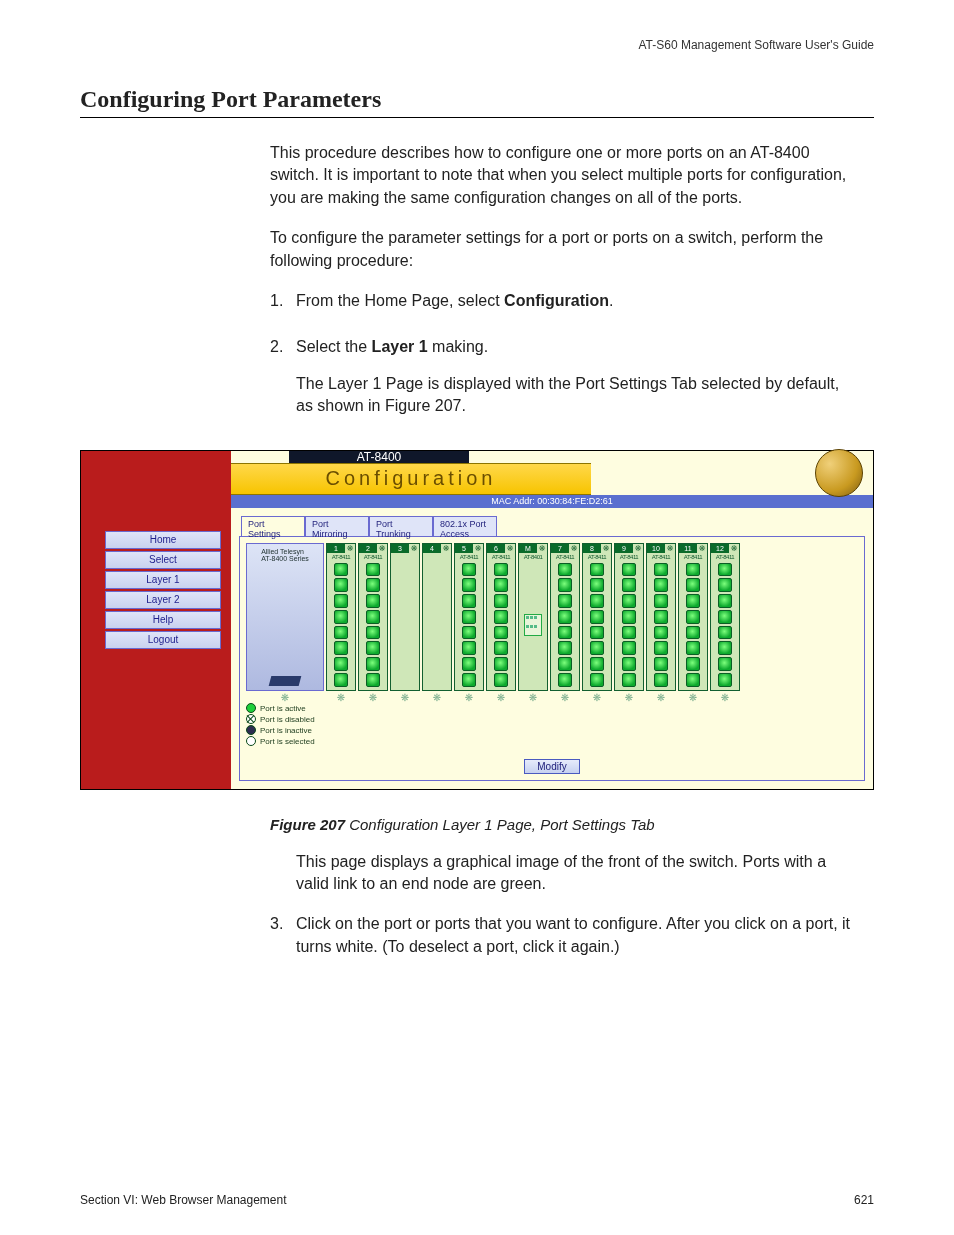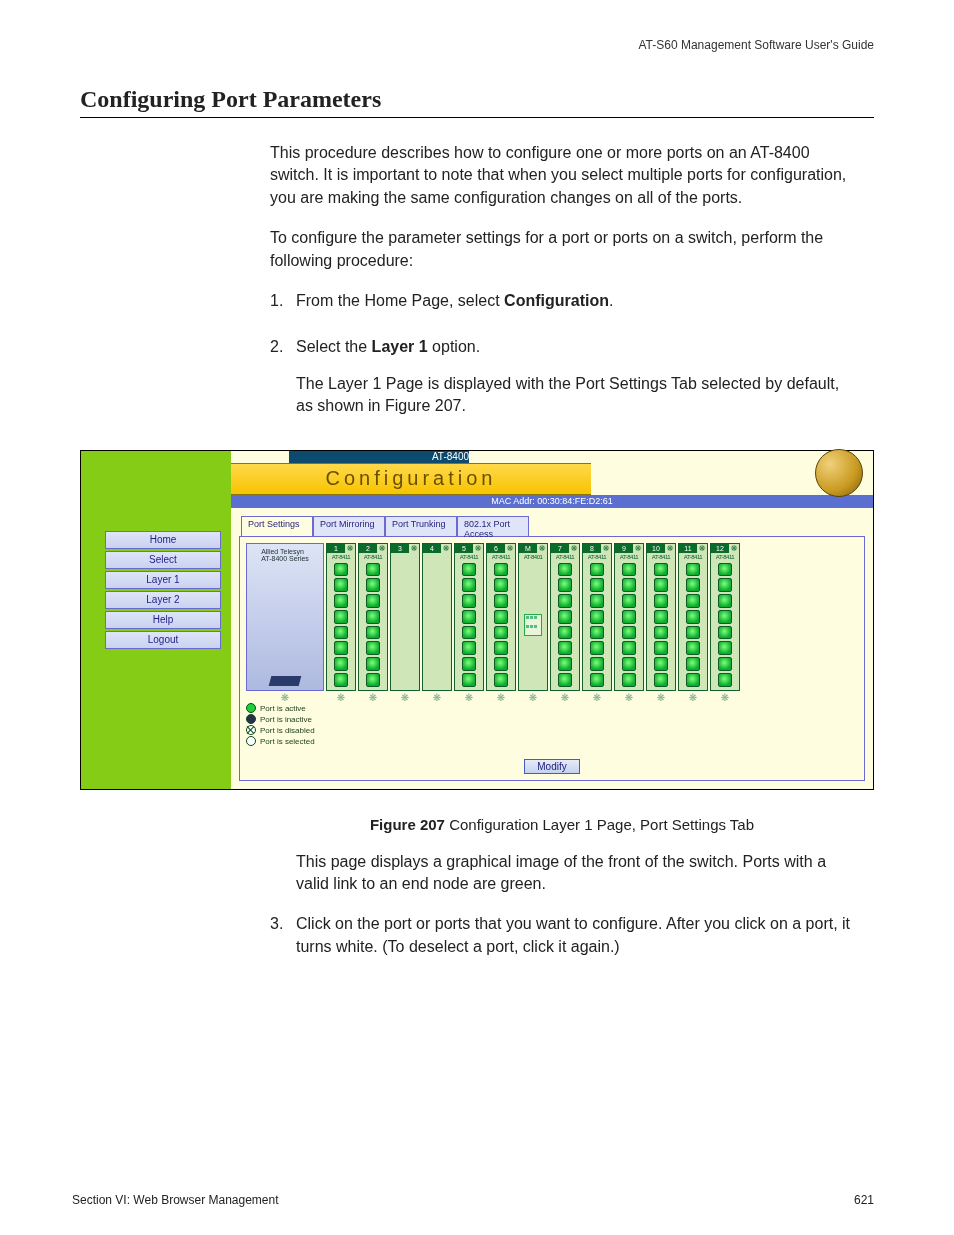--- a/index.html
+++ b/index.html
@@ -40,37 +40,37 @@
   .step-body p { margin: 0 0 14px 0; }
   .figure-wrap { margin: 18px 0 10px 0; }
   .app-shell {
     display: flex;
     border: 1px solid #000;
     background: #fefde0;
     font-family: Verdana, Arial, sans-serif;
     font-size: 10px;
   }
   
-  .nav-col { width: 150px; flex: 0 0 150px; background: #84cc16; }
+  .nav-col { width: 150px; flex: 0 0 150px; background: #b91c1c; }
   .nav-pad { height: 80px; }
   .nav-btn {
     border: 1px solid #6a6ad0;
     background: linear-gradient(#dfe4f8,#c9d2ef);
     color: #1d1d8a;
     font-size: 10px;
     height: 16px;
     line-height: 16px;
     text-align: center;
     margin: 0 10px 2px 24px;
   }
   
   .main-col { flex: 1; display: flex; flex-direction: column; }
   .top-strip { height: 12px; display:flex; }
   .top-strip .spacer { width:58px; background:#fefde0;}
-  .top-strip .blue { flex:0 0 180px; background:#0c4a6e; color:#fff; text-align:right; font-size:10px; line-height:12px; }
+  .top-strip .blue { flex:0 0 180px; background:#0f172a; color:#fff; text-align:center; font-size:12px; line-height:12px; }
   .top-strip .rest { flex:1; background:#fefde0;}
   .title-row { display:flex; height:32px; }
   .yellow-band {
     flex: 0 0 360px;
     background: linear-gradient(#ffd84a,#f7c400);
     border-top:1px solid #8c7500;
     border-bottom:1px solid #8c7500;
     color:#6a4e00;
     display:flex; align-items:center; justify-content:center;
     font-family: "Trebuchet MS", Arial, sans-serif;
@@ -87,21 +87,21 @@
   .sys-strip { background:#5a6fcf; color:#fff; font-size:9px; text-align:center; padding:1px 0 2px 0; margin-right:0; }
   .content-block { padding:8px; }
   .tab-row { display:flex; gap:0; margin-left:2px;}
   .tab {
     border:1px solid #6a6ad0;
     border-bottom:none;
     background:#dfe4f8;
     color:#1f1f7a;
     font-size:9px;
     padding:2px 6px;
-    width:72px;
+    width:64px;
     height:20px;
     line-height:10px;
     box-sizing:border-box;
   }
   .tab.active { background:#fefde0; }
   .panel {
     border:1px solid #6a6ad0;
     background:#fefde0;
     padding:6px;
   }
@@ -154,23 +154,23 @@
   .dot.selected{ background:#fff;}
   .modify-row { text-align:center; margin-top:12px; }
   .modify-btn {
     display:inline-block;
     border:1px solid #4a5ac0;
     background:linear-gradient(#e6ebfb,#c6d1f0);
     color:#1c1c78;
     font-size:10px;
     padding:1px 12px;
   }
-  .figure-caption { text-align:center; font-size:15px; margin:24px 0 16px 0; }
+  .figure-caption { text-align:left; font-size:15px; margin:24px 0 16px 0;font-style:italic; }
   .footer {
-    position:absolute; left:72px; right:80px; bottom:28px;
+    position:absolute; left:80px; right:80px; bottom:28px;
     display:flex; justify-content:space-between;
     font-size:12px; color:#222;
   }
 </style>
 </head>
 <body>
 
 <div class="header-right">AT-S60 Management Software User's Guide</div>
 
 <h1 class="section-title">Configuring Port Parameters</h1>
@@ -186,21 +186,21 @@
       <div class="step-body">
         <p>
           <span>From the Home Page, select </span><strong>Configuration</strong><span>.</span>
         </p>
       </div>
     </li>
     <li>
       <div class="step-num">2.</div>
       <div class="step-body">
         <p>
-          <span>Select the </span><strong>Layer 1</strong><span> option.</span>
+          <span>Select the </span><strong>Layer 1</strong><span> making.</span>
         </p>
         <p>The Layer 1 Page is displayed with the Port Settings Tab selected by default, as shown in Figure 207.</p>
       </div>
     </li>
   </ol>
 </div>
 
 <div class="figure-wrap">
   <div class="app-shell">
 
@@ -441,26 +441,26 @@
               <div class="slot-foot">❋</div>
               <div class="slot-foot">❋</div>
               <div class="slot-foot">❋</div>
             </div>
           <div class="legend">
             <div class="row">
                 <span class="dot active"></span>
                 <span>Port is active</span>
               </div>
             <div class="row">
+                <span class="dot disabled"></span>
+                <span>Port is disabled</span>
+              </div>
+            <div class="row">
                 <span class="dot inactive"></span>
                 <span>Port is inactive</span>
-              </div>
-            <div class="row">
-                <span class="dot disabled"></span>
-                <span>Port is disabled</span>
               </div>
             <div class="row">
                 <span class="dot selected"></span>
                 <span>Port is selected</span>
               </div>
           </div>
           <div class="modify-row">
             <span class="modify-btn">Modify</span>
           </div>
         </div>

